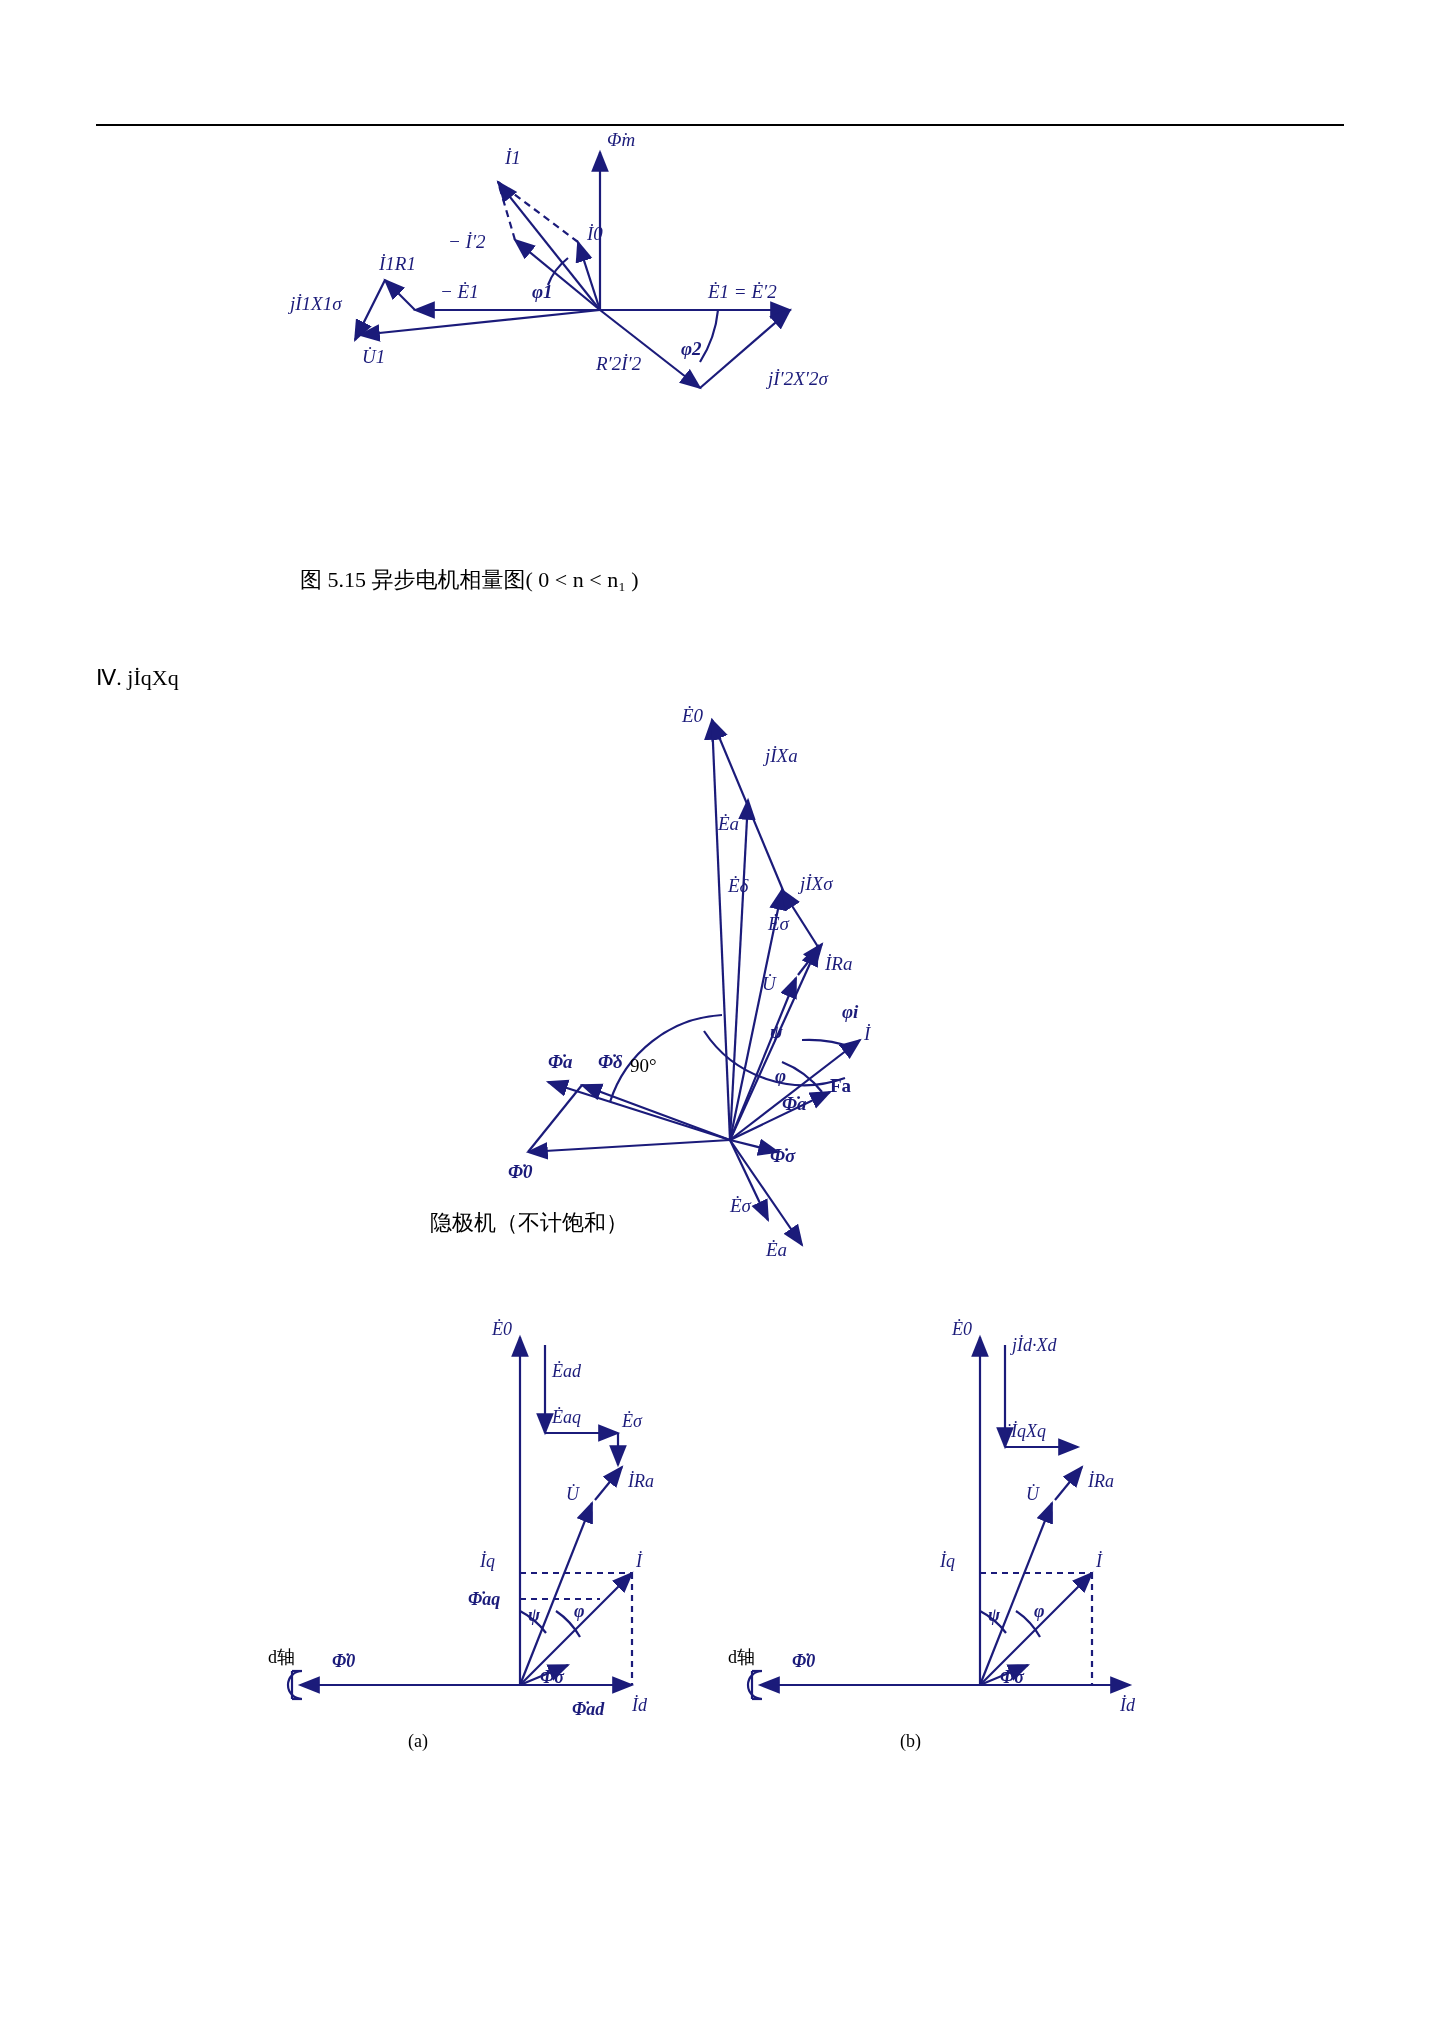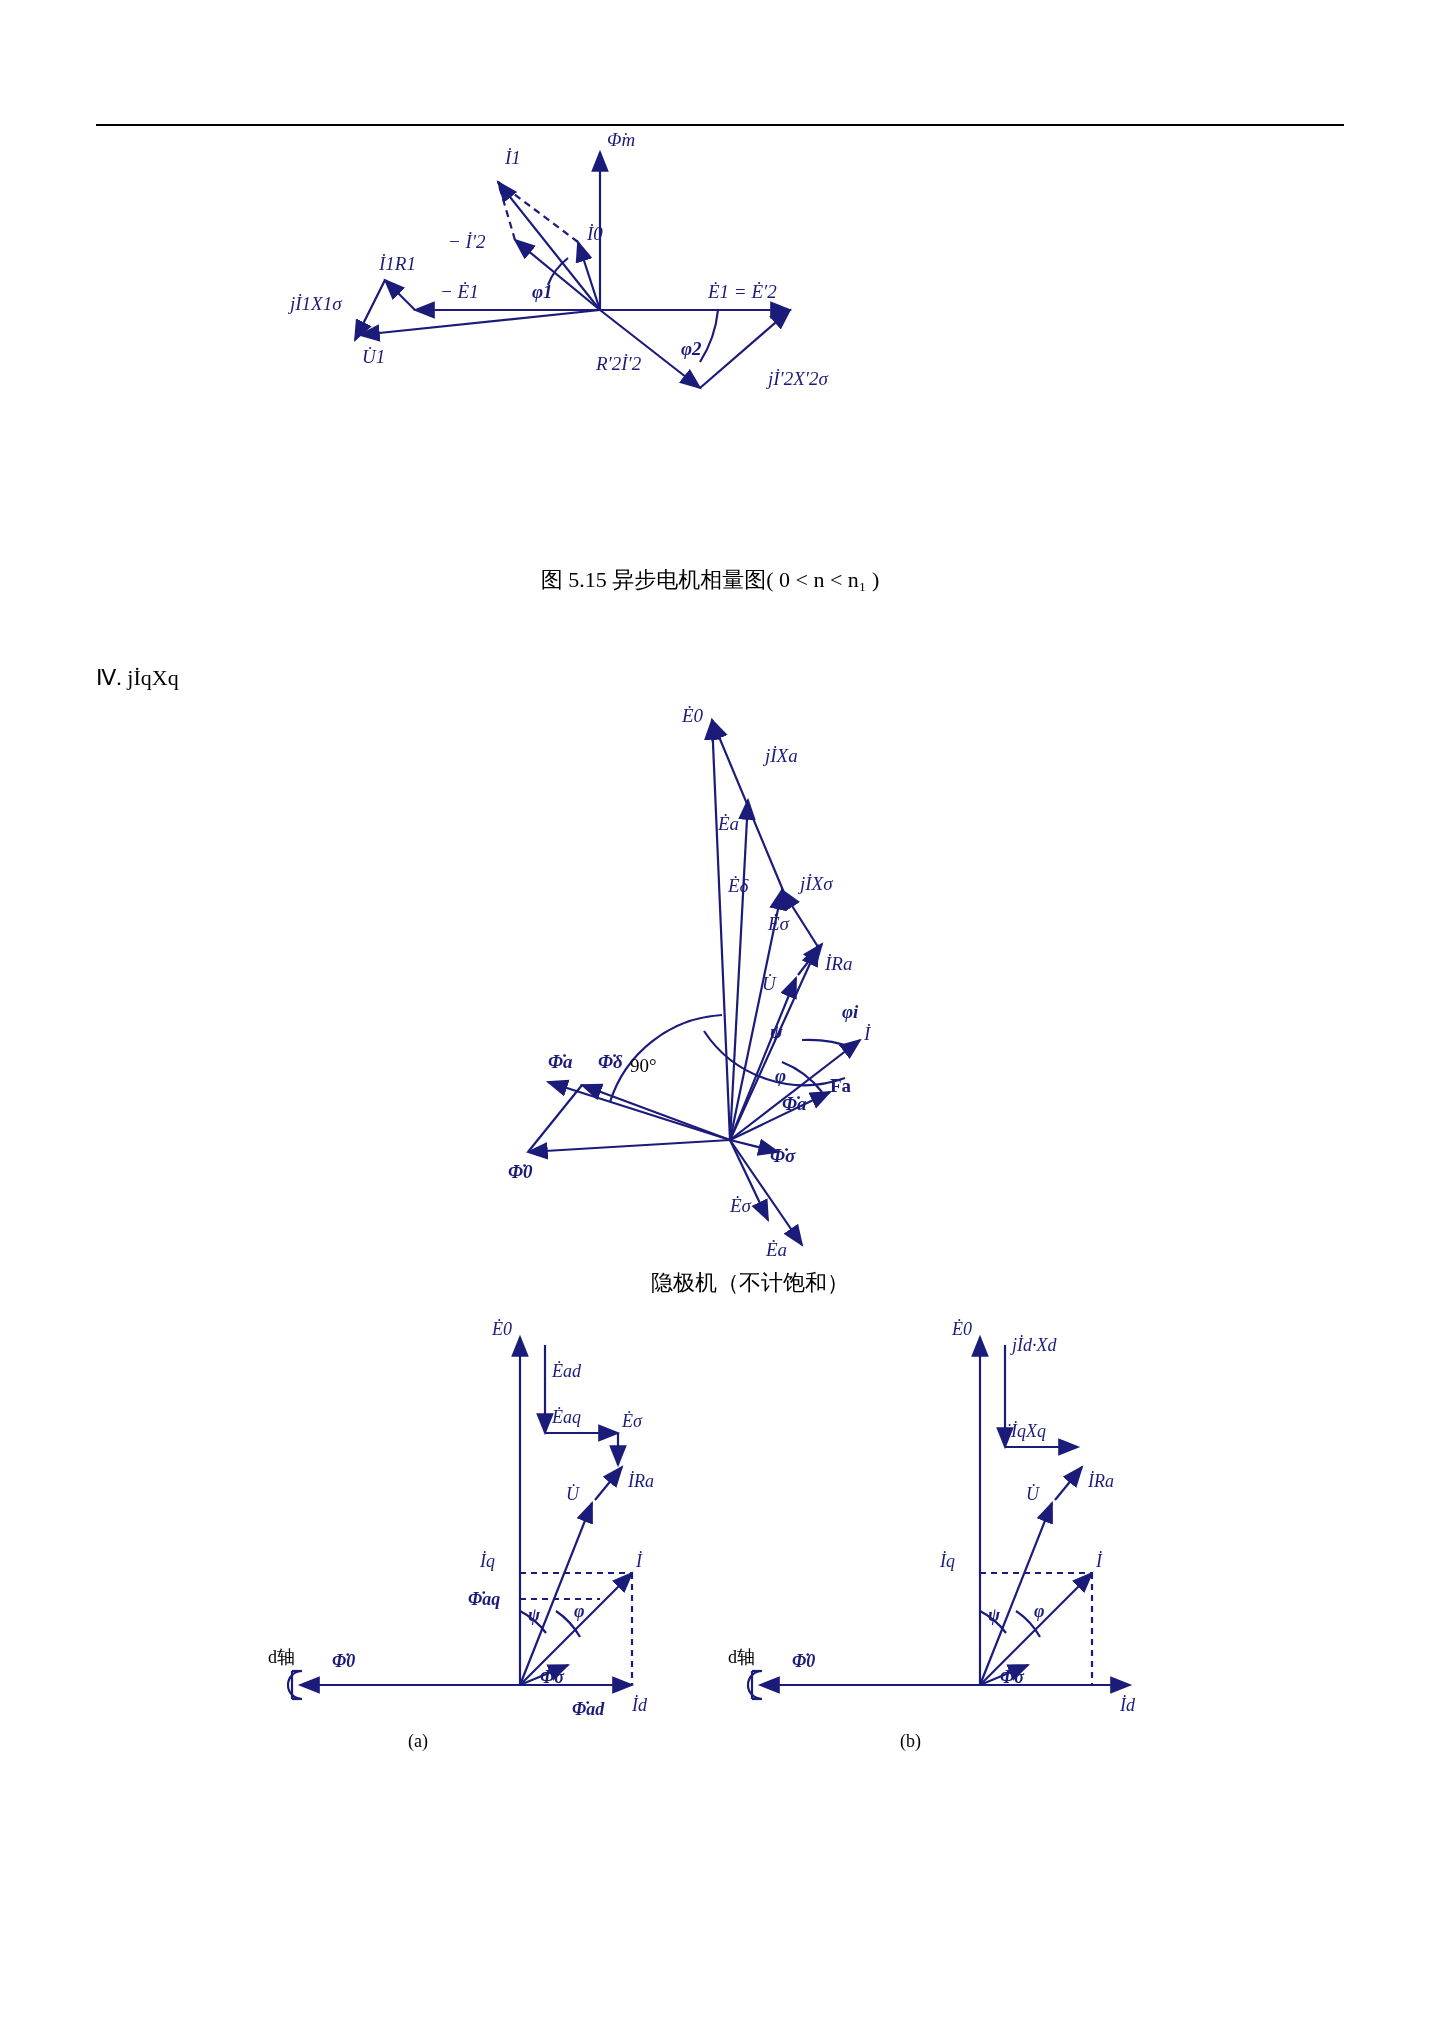--- a/index.html
+++ b/index.html
@@ -28,21 +28,21 @@
     width: 1248px;
     height: 2px;
     background: #000;
   }
   .fig {
     position: absolute;
   }
   svg { display: block; overflow: visible; }
   .cap {
     position: absolute;
-    text-align: center;
+    text-align: left;
     font-size: 22px;
     font-family: "Liberation Serif", serif;
     white-space: nowrap;
   }
   .sec-label {
     position: absolute;
     font-size: 22px;
     white-space: nowrap;
   }
   text { fill: #1b1b7a; font-family: "Liberation Serif", serif; }
@@ -184,21 +184,21 @@
         <text x="168" y="368" class="ital bld">Φ̇δ</text>
         <text x="78" y="478" class="ital bld">Φ̇0</text>
         <text x="340" y="462" class="ital bld">Φ̇σ</text>
         <text x="300" y="512" class="ital">Ėσ</text>
         <text x="336" y="556" class="ital">Ėa</text>
         <text x="200" y="372" class="blk">90°</text>
       </g>
     </svg>
   </div>
 
-  <div class="cap" style="left:430px; top:1268px; width:640px;">隐极机（不计饱和）</div>
+  <div class="cap" style="left:430px; top:1208px; width:640px;">隐极机（不计饱和）</div>
 
   <div class="fig" style="left:240px; top:1315px;">
     <svg width="480" height="440" viewBox="0 0 480 440">
       <g stroke="#1b1b7a" stroke-width="2.2" fill="none">
 
         <line x1="280" y1="370" x2="280" y2="22" marker-end="url(#ah)"></line>
 
         <line x1="305" y1="30" x2="305" y2="118" marker-end="url(#ah)"></line>
 
         <line x1="305" y1="118" x2="378" y2="118" marker-end="url(#ah)"></line>

